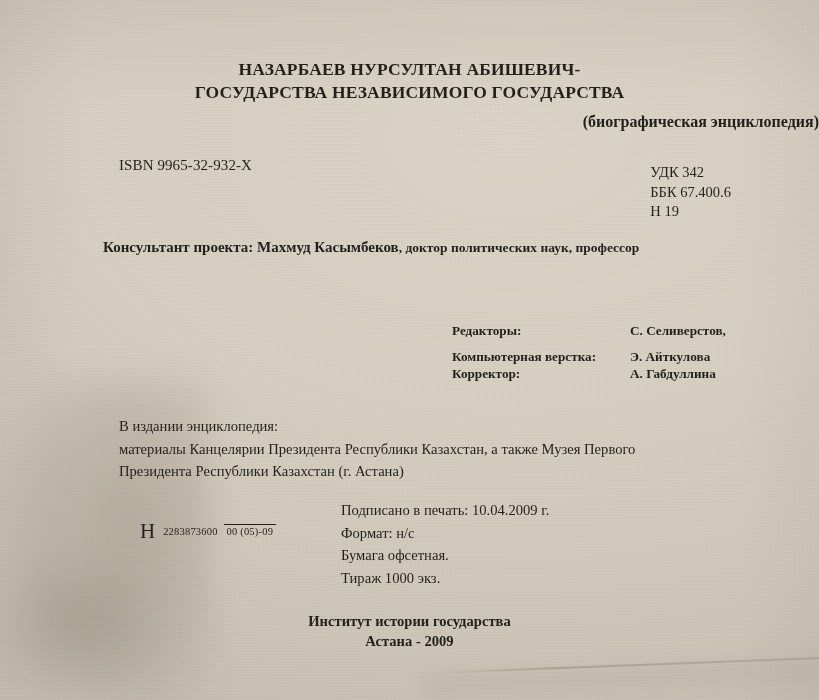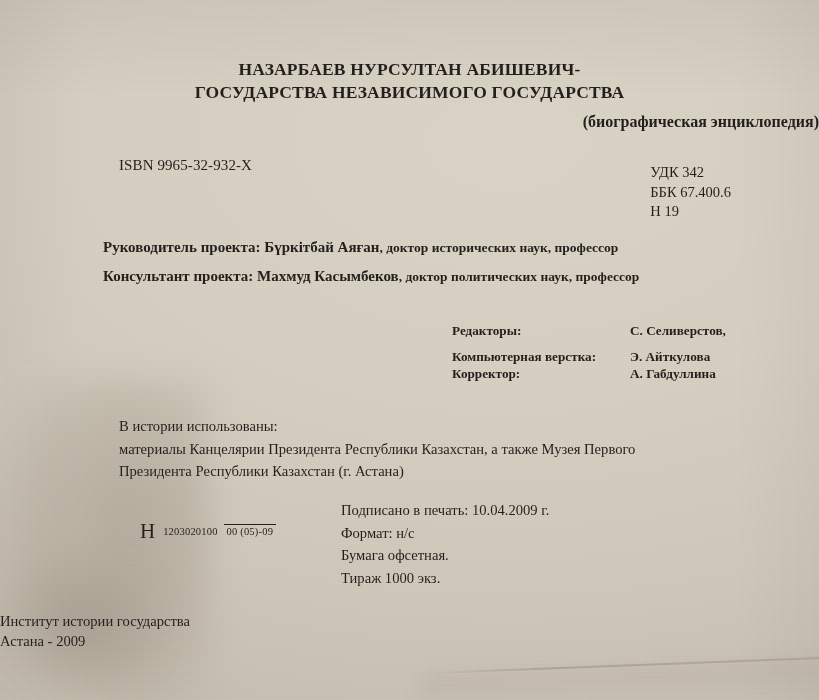--- a/index.html
+++ b/index.html
@@ -99,21 +99,21 @@
   #mark .letter{font-size:21px;margin-right:5px;line-height:1;}
   #mark .frac{display:inline-block;text-align:center;font-size:10.5px;line-height:14px;letter-spacing:.2px;}
   #mark .num{padding:0 3px 1px 3px;}
   #mark .den{padding:1px 3px 0 3px;border-top:1.4px solid #241f1a;font-family:Liberation Serif, serif;}
 
   
   #print{left:341px;top:499px;font-size:14.6px;line-height:22.6px;}
   #print span{display:block;white-space:nowrap;}
 
   
-  #footer{left:0;right:0;top:611px;text-align:left;font-weight:normal;font-size:14.6px;line-height:20px;}
+  #footer{left:0;right:0;top:611px;text-align:center;font-weight:bold;font-size:14.6px;line-height:20px;}
   #footer span{display:block;}
 </style>
 </head>
 <body>
 
 <div id="paper">
   <div id="grain"></div>
   <div id="curl"></div>
   <div id="curl2"></div>
   <div id="edgeShade"></div>
@@ -133,24 +133,20 @@
   <div class="blk" id="isbn">ISBN 9965-32-932-X</div>
 
   <div class="blk" id="udk">
     <span>УДК 342</span>
     <span>ББК 67.400.6</span>
     <span>Н 19</span>
   </div>
 
   <div class="blk" id="project">
     <div class="row">
-      <span>Руководитель проекта:</span>
-      <span>Бүркітбай Аяған</span><span class="tail">, доктор исторических наук, профессор</span>
-    </div>
-    <div class="row">
       <span>Консультант проекта:</span>
       <span>Махмуд Касымбеков</span><span class="tail">, доктор политических наук, профессор</span>
     </div>
   </div>
 
   <div class="blk" id="credits">
     <table>
       <tbody>
           <tr>
         <td class="lab">Редакторы:</td>
@@ -166,29 +162,29 @@
       </tr>
       <tr>
         <td class="lab">Корректор:</td>
         <td>А. Габдуллина</td>
       </tr>
     </tbody>
       </table>
   </div>
 
   <div class="blk" id="usage">
-    <span>В истории использованы:</span>
+    <span>В издании энциклопедия:</span>
     <span>материалы Канцелярии Президента Республики Казахстан, а также Музея Первого</span>
     <span>Президента Республики Казахстан (г. Астана)</span>
   </div>
 
   <div class="blk" id="mark">
     <span class="letter">Н</span>
     <span class="frac">
-      <span class="num">1203020100</span>
+      <span class="num">2283873600</span>
       <span class="den">00 (05)-09</span>
     </span>
   </div>
 
   <div class="blk" id="print">
     <span>Подписано в печать: 10.04.2009 г.</span>
     <span>Формат: н/с</span>
     <span>Бумага офсетная.</span>
     <span>Тираж 1000 экз.</span>
   </div>

